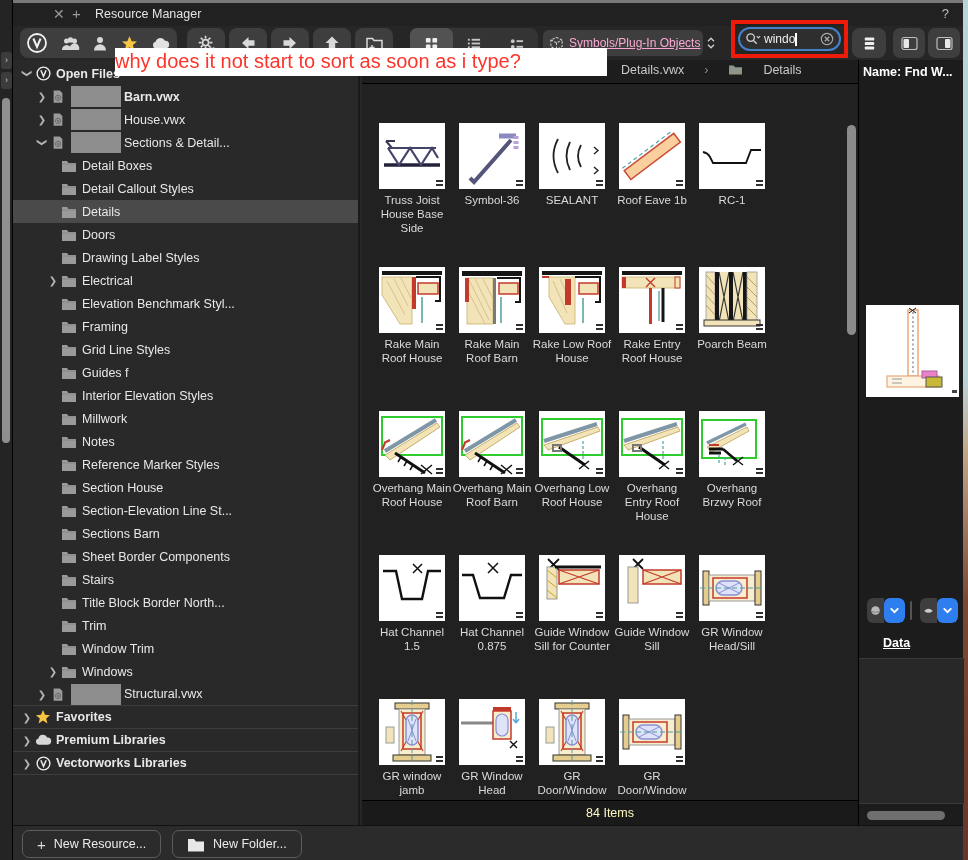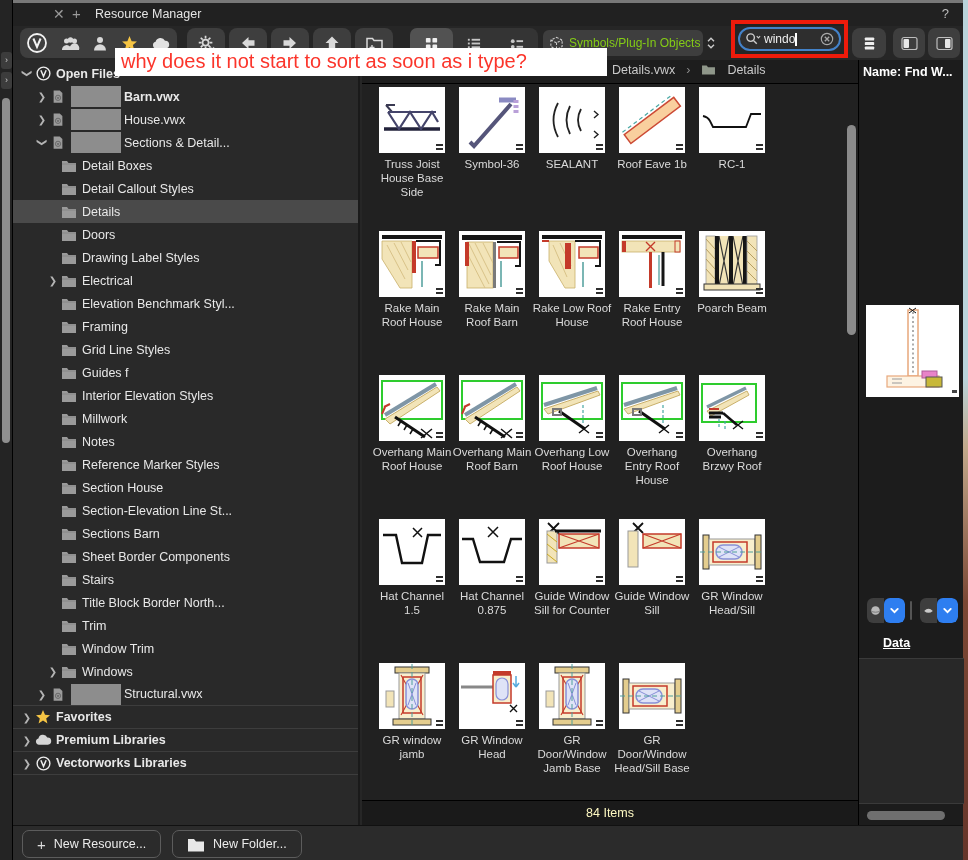--- a/index.html
+++ b/index.html
@@ -24,37 +24,37 @@
   .titlebar .help { position:absolute; right:14px; top:3px; font-size:13px; color:#bdbdbd; }
 
   
   .toolbar { position:absolute; left:0; top:26px; width:100%; height:34px; background:#262626; }
   .tb-group1 { position:absolute; left:7px; top:2px; width:157px; height:30px; background:#3e3e3e; border-radius:8px; display:flex; align-items:center; justify-content:space-around; }
   .tb-btn { position:absolute; top:2px; width:38px; height:30px; background:#3e3e3e; border-radius:8px; display:flex; align-items:center; justify-content:center; }
   .tb-viewgroup { position:absolute; left:397px; top:2px; width:128px; height:30px; background:#343434; border-radius:8px; display:flex; }
   .tb-viewseg { width:42.6px; height:30px; display:flex; align-items:center; justify-content:center; border-radius:7px; }
   .tb-viewseg.sel { background:#525252; }
   .tb-dropdown { position:absolute; left:530px; top:4px; width:160px; height:26px; background:#3e3e3e; border-radius:6px; display:flex; align-items:center; padding:0 6px; gap:5px; }
-  .tb-dropdown .lbl { color:#84cc16; font-size:12px; white-space:nowrap; flex:1; }
+  .tb-dropdown .lbl { color:#f9a8d4; font-size:12px; white-space:nowrap; flex:1;text-decoration:underline; }
   .searchwrap { position:absolute; left:718px; top:-6px; width:117px; height:38px; border:4px solid #ee1b0b; display:flex; align-items:center; justify-content:center; }
   .searchfield { width:103px; height:24px; background:#2e2e2e; border:2px solid #4382c9; border-radius:13px; display:flex; align-items:center; padding:0 5px; gap:3px; }
   .searchfield .val { color:#f0f0f0; font-size:12px; flex:1; }
   .caret { display:inline-block; width:1.5px; height:13px; background:#fff; vertical-align:middle; }
   .tb-right1 { left:839px; width:34px; }
   .tb-panelgroup { position:absolute; left:880px; top:2px; width:67px; height:30px; display:flex; gap:3px; }
   .tb-panelbtn { width:32px; height:30px; background:#3e3e3e; border-radius:7px; display:flex; align-items:center; justify-content:center; }
 
   
   .sidebar { position:absolute; left:0; top:60px; width:347px; height:765px; background:#292929; border-right:2px solid #1a1a1a; overflow:hidden; }
   .gridcol { position:absolute; left:349px; top:60px; width:496px; height:765px; background:#212121; }
   .crumbbar { position:absolute; left:0; top:0; width:100%; height:24px; background:#1d1d1d; border-bottom:1px solid #000; color:#c9c9c9; font-size:12.5px; }
-  .crumb-inner { position:absolute; left:228px; top:3px; display:flex; align-items:center; gap:11px; }
+  .crumb-inner { position:absolute; left:228px; top:3px; display:flex; align-items:center; gap:20px; }
   .gridarea { position:absolute; left:0; top:25px; width:100%; height:715px; overflow:hidden;
     display:grid; grid-template-columns:repeat(5,80px); grid-auto-rows:144px; padding:2px 0 0 10px; align-content:start; }
-  .gcell { width:80px; display:flex; flex-direction:column; align-items:center; }
+  .gcell { width:80px; display:flex; flex-direction:column; align-items:center;margin-top:36px; }
   .gthumb { width:66px; height:66px; background:#fff; position:relative; flex:none; }
   .gthumb svg { display:block; }
   .glabel { margin-top:4px; width:80px; text-align:center; color:#dadada; font-size:11.5px; line-height:14px; word-wrap:break-word; }
   .statusbar { position:absolute; left:0; bottom:0; width:100%; height:25px; background:#1a1a1a; border-top:1px solid #000; color:#fef9c3; font-size:12.5px; text-align:center; line-height:24px; }
   .vscroll { position:absolute; right:2px; top:65px; width:9px; height:210px; background:#8a8a8a; border-radius:5px; }
 
   
   .tree { position:relative; padding-top:2px; }
   .trow { position:relative; height:23px; display:flex; align-items:center; color:#e8e8e8; font-size:12.5px; white-space:nowrap; }
   .trow.sel { background:#4a4a4a; }
@@ -77,21 +77,21 @@
   .rp-div { position:absolute; left:51px; top:541px; width:2px; height:19px; background:#555; border-radius:1px; }
   .rp-data { position:absolute; left:24px; top:576px; color:#fff; font-size:12.5px; font-weight:bold;text-decoration:underline; }
   .rp-dataarea { position:absolute; left:0; top:598px; width:105px; height:146px; background:#282828; border-top:1px solid #3a3a3a; border-bottom:1px solid #3a3a3a; }
   .rp-hscroll { position:absolute; left:8px; top:751px; width:78px; height:9px; background:#6f6f6f; border-radius:5px; }
 
   
   .bottombar { position:absolute; left:0; top:825px; width:100%; height:35px; background:#2b2b2b; border-top:1px solid #111; }
   .bb-btn { position:absolute; top:4px; height:28px; border:1px solid #5c5c5c; border-radius:7px; display:flex; align-items:center; gap:8px; padding:0 14px; color:#ececec; font-size:12.5px; }
 
   
-  .annotation { position:absolute; left:115px; top:48px; width:492px; height:28px; background:#ffffff; color:#fb352b; font-size:20px; line-height:27px; padding-left:6px; white-space:nowrap; overflow:hidden; }
+  .annotation { position:absolute; left:115px; top:48px; width:492px; height:28px; background:#ffffff; color:#fb352b; font-size:20px; line-height:27px; white-space:nowrap; overflow:hidden; }
   .icon { display:inline-flex; align-items:center; justify-content:center; }
 </style>
 </head>
 <body>
 
 <div class="stage">
 
   <div class="left-strip">
     <div class="mini-btn" style="top:52px">›</div>
     <div class="mini-btn" style="top:72px">›</div>

